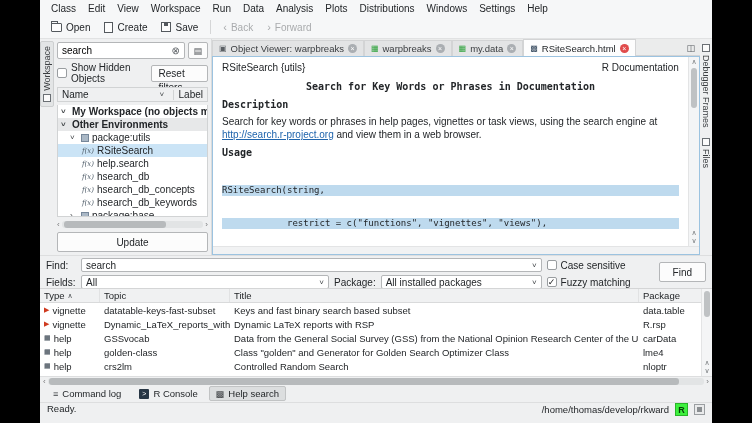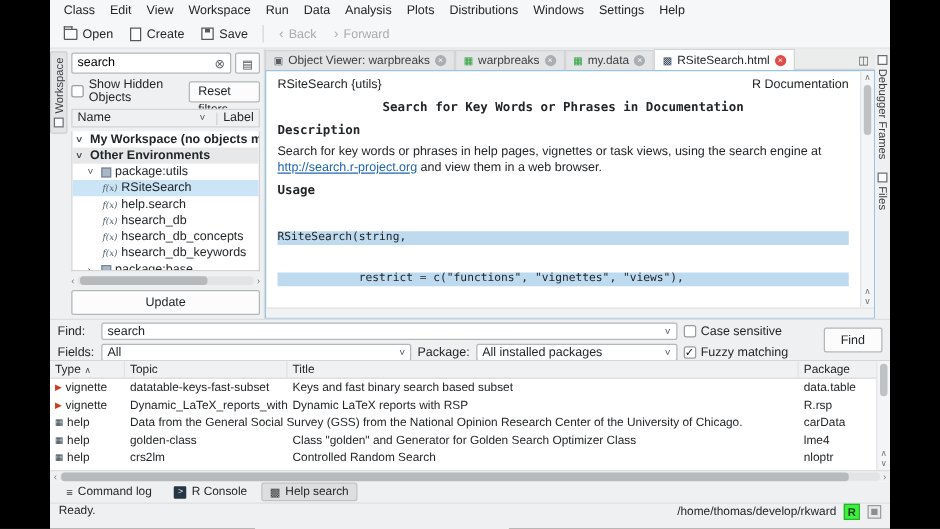--- a/index.html
+++ b/index.html
@@ -412,20 +412,23 @@
             </div>
           <div class="cell c-pkg">
               <span>R.rsp</span>
             </div>
         </div>
         <div class="rrow">
           <div class="cell c-type">
               <span class="ticon help">▦</span>
               <span>help</span>
             </div>
+          <div class="cell c-topic">
+              <span>GSSvocab</span>
+            </div>
           <div class="cell c-title">
               <span>Data from the General Social Survey (GSS) from the National Opinion Research Center of the University of Chicago.</span>
             </div>
           <div class="cell c-pkg">
               <span>carData</span>
             </div>
         </div>
         <div class="rrow">
           <div class="cell c-type">
               <span class="ticon help">▦</span>

